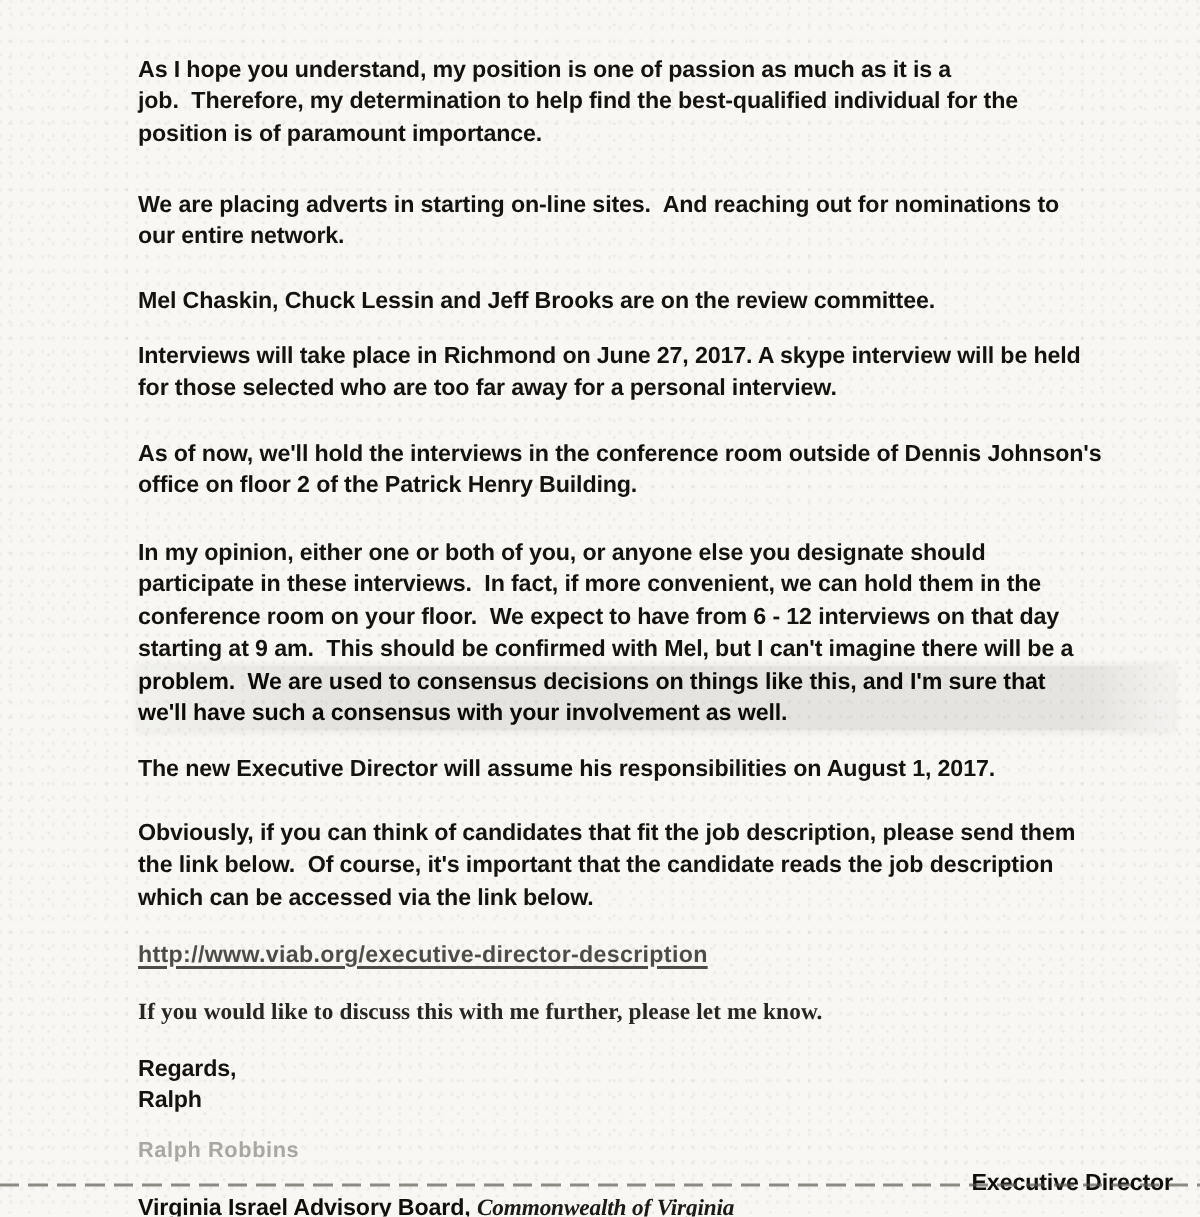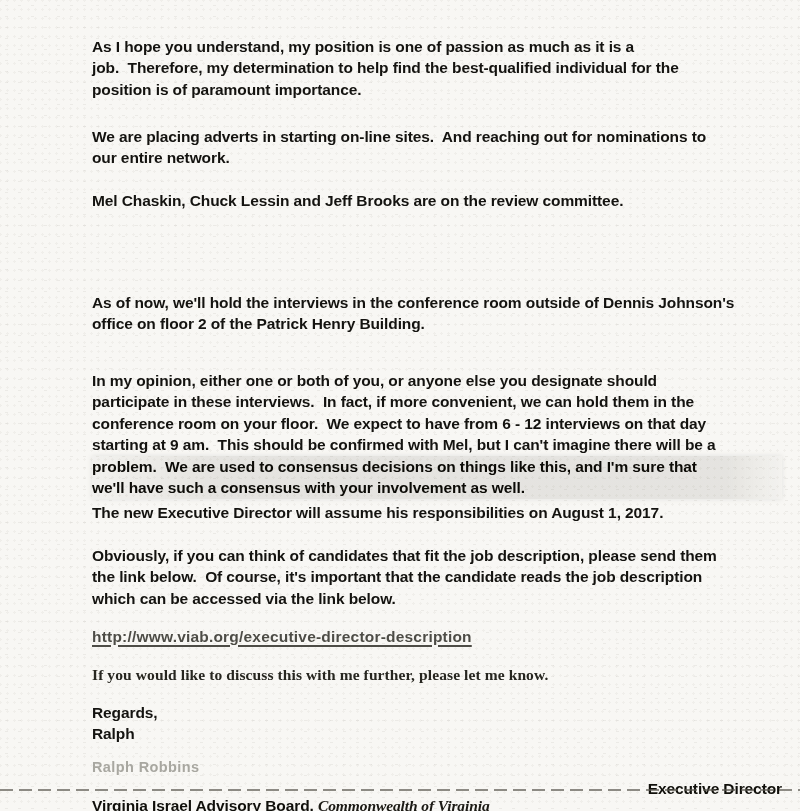--- a/index.html
+++ b/index.html
@@ -77,25 +77,27 @@
 
     <p class="para" style="top:20px">As I hope you understand, my position is one of passion as much as it is a
 job.  Therefore, my determination to help find the best-qualified individual for the
 position is of paramount importance.</p>
 
     <p class="para" style="top:110px">We are placing adverts in starting on-line sites.  And reaching out for nominations to
 our entire network.</p>
 
     <p class="para" style="top:174px">Mel Chaskin, Chuck Lessin and Jeff Brooks are on the review committee.</p>
 
+    <p class="para" style="top:211px">Interviews will take place in Richmond on June 27, 2017. A skype interview will be held
+for those selected who are too far away for a personal interview.</p>
 
     <p class="para" style="top:276px">As of now, we'll hold the interviews in the conference room outside of Dennis Johnson's
 office on floor 2 of the Patrick Henry Building.</p>
 
-    <p class="para" style="top:354px"><span>In my opinion, either one or both of you, or anyone else you designate should
+    <p class="para" style="top:342px"><span>In my opinion, either one or both of you, or anyone else you designate should
 participate in these interviews.  In fact, if more convenient, we can hold them in the
 conference room on your floor.  We expect to have from 6 - 12 interviews on that day
 starting at 9 am.  This should be confirmed with Mel, but I can't imagine there will be a</span><span class="shaded">problem.  We are used to consensus decisions on things like this, and I'm sure that
 we'll have such a consensus with your involvement as well.</span></p>
 
     <p class="para" style="top:486px">The new Executive Director will assume his responsibilities on August 1, 2017.</p>
 
     <p class="para" style="top:529px">Obviously, if you can think of candidates that fit the job description, please send them
 the link below.  Of course, it's important that the candidate reads the job description
 which can be accessed via the link below.</p>

